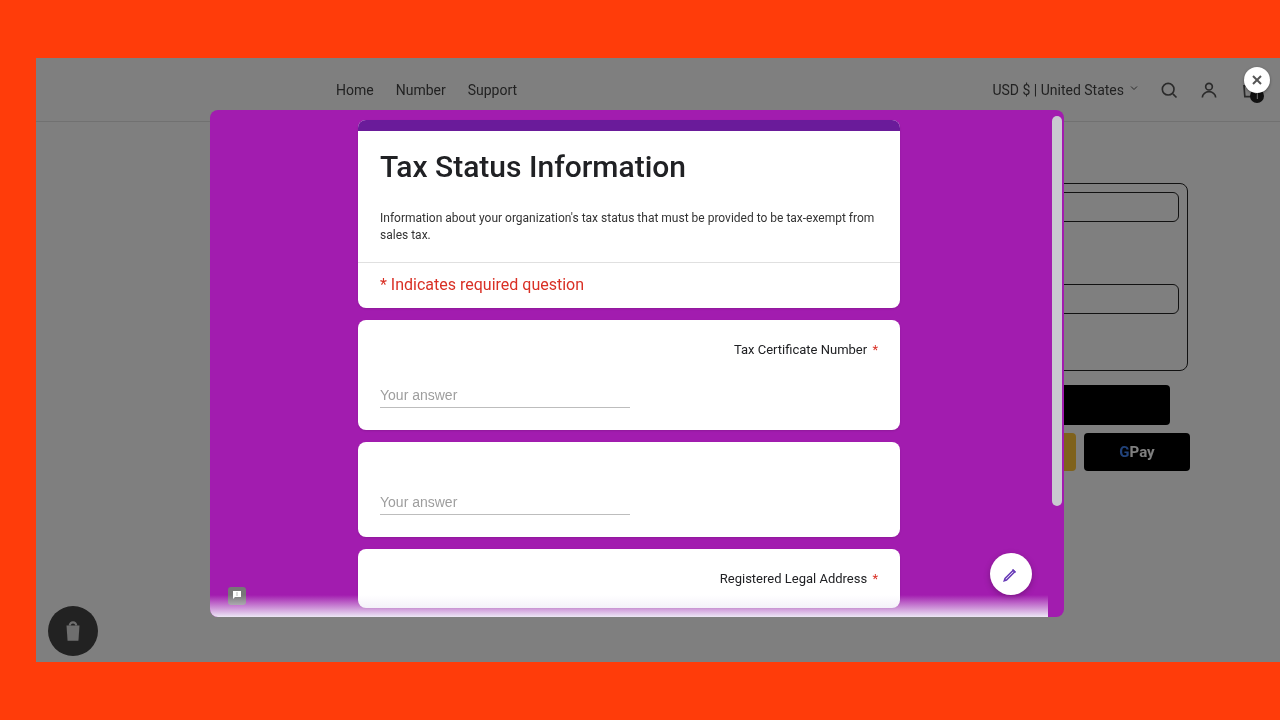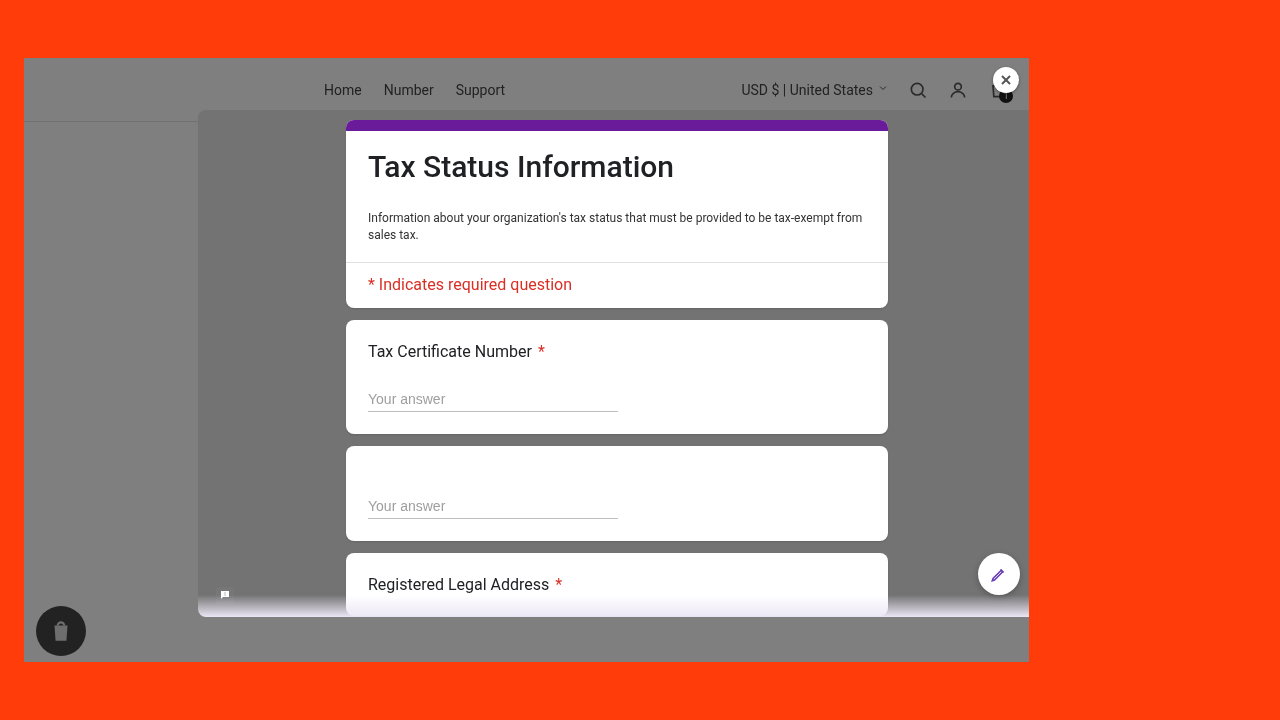--- a/index.html
+++ b/index.html
@@ -11,23 +11,23 @@
     font-family: -apple-system, BlinkMacSystemFont, "Segoe UI", Roboto, Helvetica, Arial, sans-serif;
   }
   .outer {
     width: 1280px;
     height: 720px;
     background: #ff3c0a;
     position: relative;
   }
   .inner {
     position: absolute;
-    left: 24px;
+    left: 36px;
     top: 58px;
-    width: 1005px;
+    width: 1244px;
     height: 604px;
     background: #fff;
     overflow: hidden;
   }
   
   .inner-overlay {
     position: absolute;
     inset: 0;
     background: rgba(0,0,0,0.5);
   }
@@ -121,21 +121,21 @@
     box-shadow:0 1px 3px rgba(0,0,0,0.4);
   }
 
   
   .modal{
     position:absolute;
     left:174px;
     top:52px;
     width:854px;
     height:507px;
-    background:#737373;
+    background:#a21caf;
     border-radius:8px;
     overflow:hidden;
   }
   .modal-inner{
     position:absolute;
     left:0;top:0;
     width:838px;
     height:507px;
     overflow-y:auto;
   }
@@ -176,21 +176,21 @@
     color:#d93025;
     font-size:16px;
   }
   .q-card{
     margin:12px 148px 0 148px;
     background:#fff;
     border-radius:8px;
     box-shadow:0 1px 2px rgba(0,0,0,0.12);
     padding:22px;
   }
-  .q-label{font-size:16px;color:#202124;}
+  .q-label{font-size:13px;color:#202124;text-align:right;}
   .q-label .req{color:#d93025;margin-left:2px;}
   .answer{
     margin-top:26px;
     width:250px;
     border:none;
     border-bottom:1px solid #bdbdbd;
     padding:4px 0;
     font-size:14px;
     color:#202124;
     outline:none;

